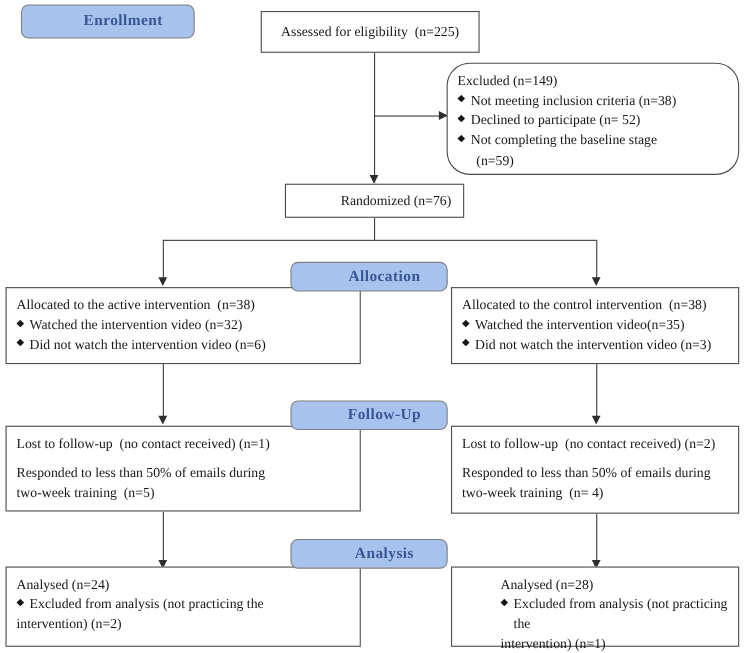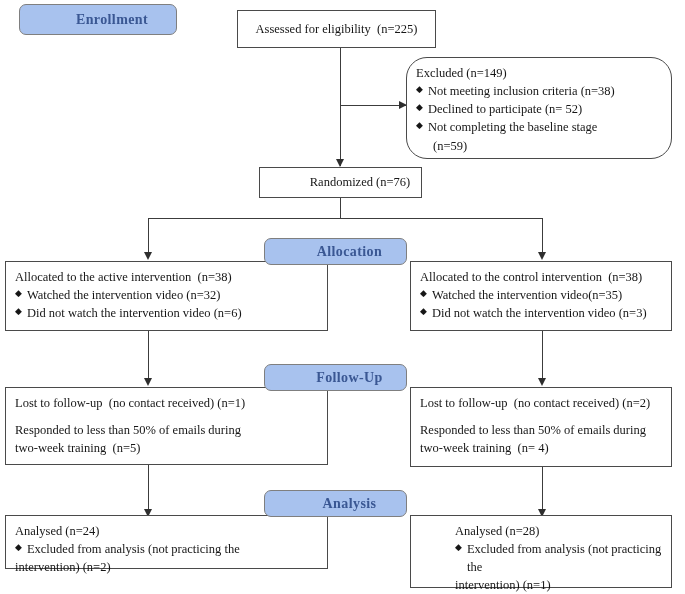--- a/index.html
+++ b/index.html
@@ -211,21 +211,21 @@
 
   <div class="vline" style="left:148px; top:465px; height:45px;"></div>
   <div class="arrow-down" style="left:144px; top:509px;"></div>
   <div class="vline" style="left:542px; top:465px; height:45px;"></div>
   <div class="arrow-down" style="left:538px; top:509px;"></div>
 
   <div class="banner" style="left:264px; top:490px; width:143px; height:27px;">
     <span>Analysis</span>
   </div>
 
-  <div class="box" style="left:5px; top:515px; width:323px; height:54px;">
+  <div class="box" style="left:5px; top:515px; width:323px; height:73px;">
     <div class="line">Analysed (n=24)</div>
     <div class="bullet">
       <span class="diamond">◆</span>
       <span class="btext">Excluded from analysis (not practicing the</span>
     </div>
     <div class="line">intervention) (n=2)</div>
   </div>
 
   <div class="box" style="left:410px; top:515px; width:262px; height:73px;padding-left:44px;">
     <div class="line">Analysed (n=28)</div>

